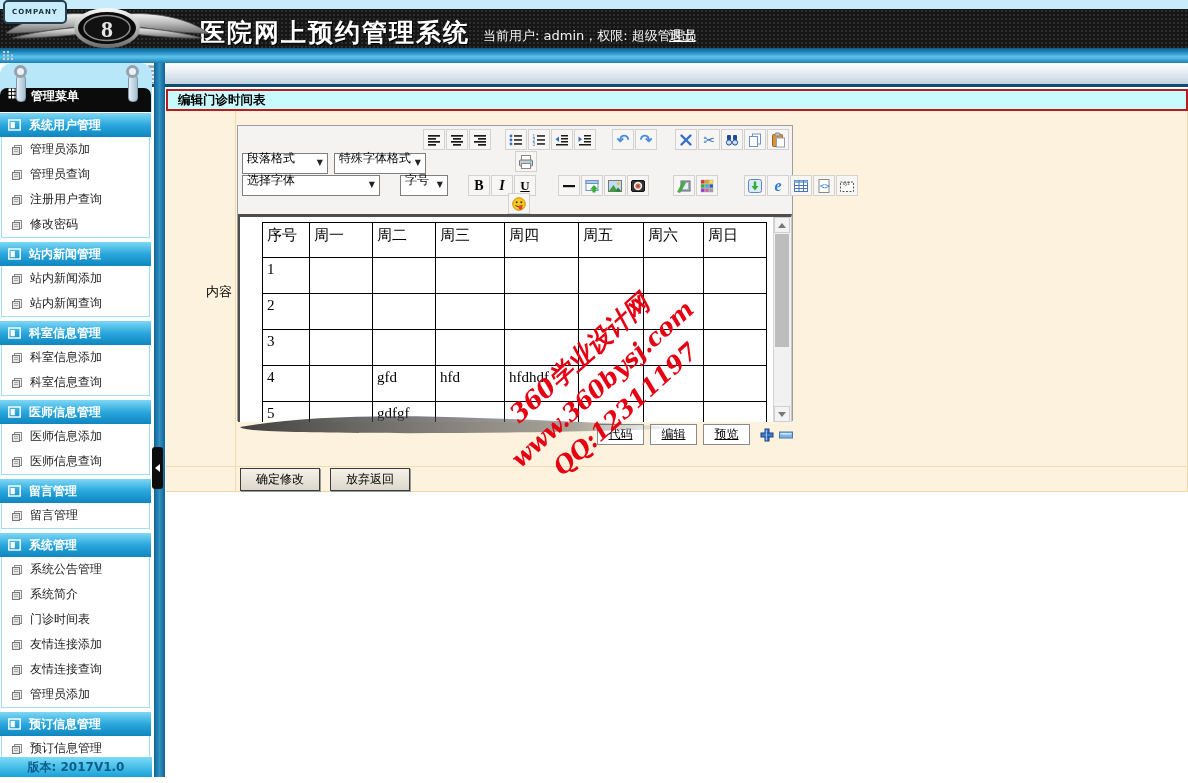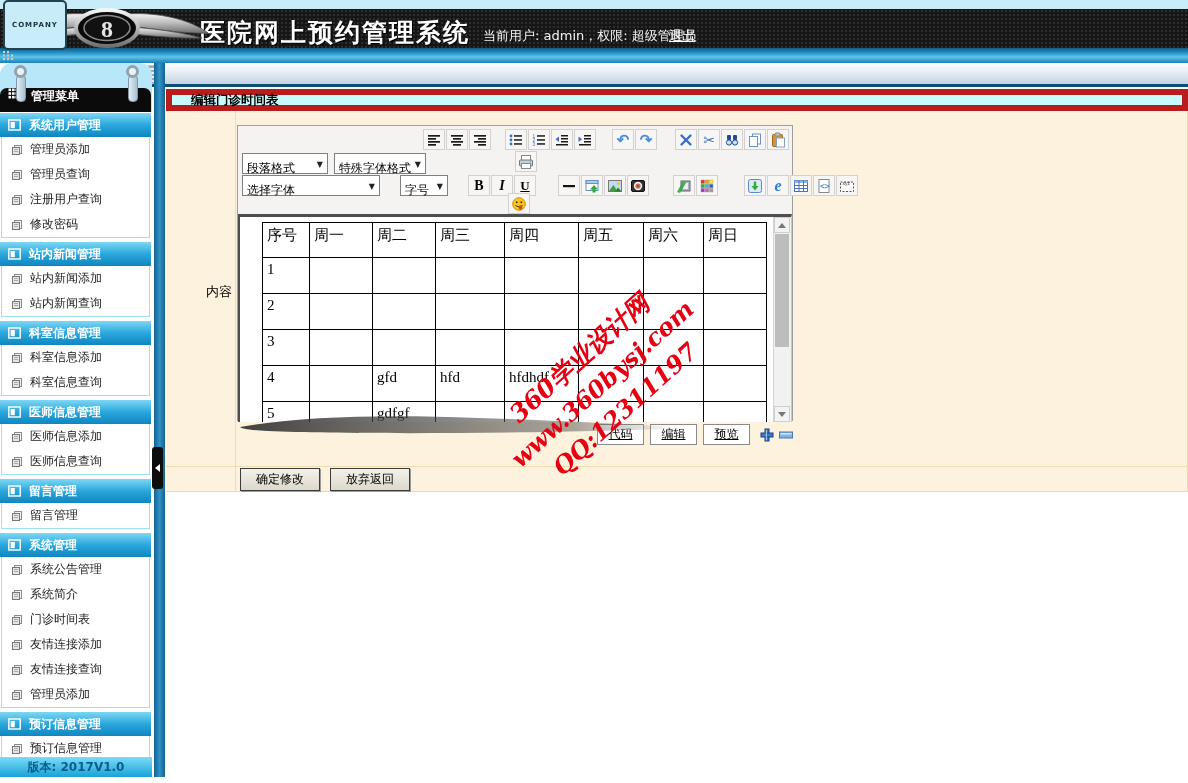--- a/index.html
+++ b/index.html
@@ -2,21 +2,21 @@
 <html><head>
 <meta charset="utf-8">
 <style>
   html,body{margin:0;padding:0;background:#fff;}
   body{width:1188px;height:783px;overflow:hidden;font-family:"DejaVu Sans","Liberation Sans",sans-serif;}
   #page{position:relative;width:1188px;height:783px;background:#fff;}
   .abs{position:absolute;}
 
   
   .top-strip{left:0;top:0;width:1188px;height:9px;background:#c9ecfa;}
-  .company-tab{left:3px;top:0;height:10px;padding:18px 7px;border:2px solid #24414f;border-radius:5px;
+  .company-tab{left:3px;top:0;height:10px;padding:5px 7px;border:2px solid #24414f;border-radius:5px;
     background:#c9ecfa;font-size:7px;font-weight:bold;color:#15313d;line-height:10px;letter-spacing:1px;z-index:7;}
   .header-band{left:0;top:9px;width:1188px;height:39px;background-color:#161616;
     background-image:radial-gradient(circle,#2e2e2e 1px,transparent 1.3px);background-size:4px 4px;}
   .band-dots{left:3px;top:36px;z-index:8;}
   .logo-wrap{left:2px;top:6px;width:210px;height:46px;z-index:6;}
   .header-title{left:200px;top:16px;font-size:25px;font-weight:bold;color:#fff;letter-spacing:2px;
     text-shadow:1px 1px 0 #000;white-space:nowrap;}
   .user-info{left:447px;top:27px;font-size:13px;color:#f2f2f2;white-space:nowrap;margin-left:36px;}
   .logout{left:669px;top:27px;font-size:13px;color:#fff;text-decoration:underline;cursor:pointer;}
   .blue-bar{left:0;top:48px;width:1188px;height:15px;
@@ -52,42 +52,42 @@
   
   .splitter{left:154px;top:63px;width:11px;height:714px;
     background:linear-gradient(90deg,#14628f,#2f93c6 50%,#14628f);}
   .splitter-handle{left:152px;top:447px;width:11px;height:42px;background:#0d0d0d;border-radius:3px;z-index:6;
     display:flex;align-items:center;justify-content:center;cursor:pointer;}
   .splitter-arrow{width:0;height:0;border-top:4px solid transparent;border-bottom:4px solid transparent;
     border-right:5px solid #fff;}
 
   
   .title-bar{left:166px;top:89px;width:1022px;height:22px;box-sizing:border-box;background:#c7fbfe;
-    border:6px solid #b91c1c;display:flex;align-items:center;padding-left:19px;
+    border:2px solid #b91c1c;display:flex;align-items:center;padding-left:10px;
     font-size:12.5px;font-weight:bold;color:#000;}
   .form-area{left:166px;top:111px;width:1022px;height:381px;box-sizing:border-box;background:#fcf2dd;
     border-right:1px solid #eed9a4;border-bottom:1px solid #eed9a4;}
   .col-divider{left:235px;top:111px;width:1px;height:380px;background:#f0dcae;}
   .row-divider{left:166px;top:466px;width:1022px;height:1px;background:#f0dcae;}
   .content-label{left:166px;top:283px;width:66px;text-align:right;font-size:13px;color:#000;}
 
   
   .editor{left:237px;top:125px;width:556px;height:296px;box-sizing:border-box;background:#f4f3f1;
     border:1px solid #9e9e9e;}
   .tb-row1{position:absolute;right:3px;top:3px;display:flex;gap:12px;}
   .grp{display:flex;gap:1px;}
   .icon-btn{width:22px;height:21px;box-sizing:border-box;display:flex;align-items:center;justify-content:center;
     background:#f7f6f4;border:1px solid #d2d1cf;padding:0;cursor:pointer;}
   .icon-btn svg{display:block;}
   .tb-row2{position:absolute;left:4px;top:27px;display:flex;gap:6px;}
   .tb-row3{position:absolute;left:4px;top:49px;display:flex;gap:20px;align-items:center;}
   .tb-row3 .grp{gap:1px;}
   .g1{margin-left:0;} .g2{margin-left:2px;} .g3{margin-left:4px;} .g4{margin-left:6px;}
   .select{height:21px;box-sizing:border-box;background:#fff;border:1px solid #7f7f7f;display:flex;
-    align-items:flex-start;justify-content:space-between;font-size:12px;padding:6px 4px;color:#000;cursor:pointer;}
+    align-items:flex-end;justify-content:space-between;font-size:12px;padding:6px 4px;color:#000;cursor:pointer;}
   .sel-caret{font-size:8px;color:#222;margin-left:3px;}
   .w-para{width:86px;} .w-special{width:92px;} .w-font{width:138px;} .w-size{width:48px;}
   .print-btn{position:absolute;left:277px;top:25px;}
   .smiley-btn{position:absolute;left:270px;top:67px;}
   .t-b{font-family:"Liberation Serif","DejaVu Serif",serif;font-weight:bold;font-size:14px;}
   .t-i{font-family:"Liberation Serif","DejaVu Serif",serif;font-weight:bold;font-style:italic;font-size:14px;}
   .t-u{font-family:"Liberation Serif","DejaVu Serif",serif;font-weight:bold;font-size:13px;text-decoration:underline;}
   .t-undo{color:#4b8ede;font-size:15px;font-weight:bold;line-height:1;}
   .t-cut{color:#3a70c8;font-size:14px;line-height:1;}
   .t-ie{color:#2a7fd4;font-family:"Liberation Serif",serif;font-weight:bold;font-style:italic;font-size:16px;line-height:1;}

